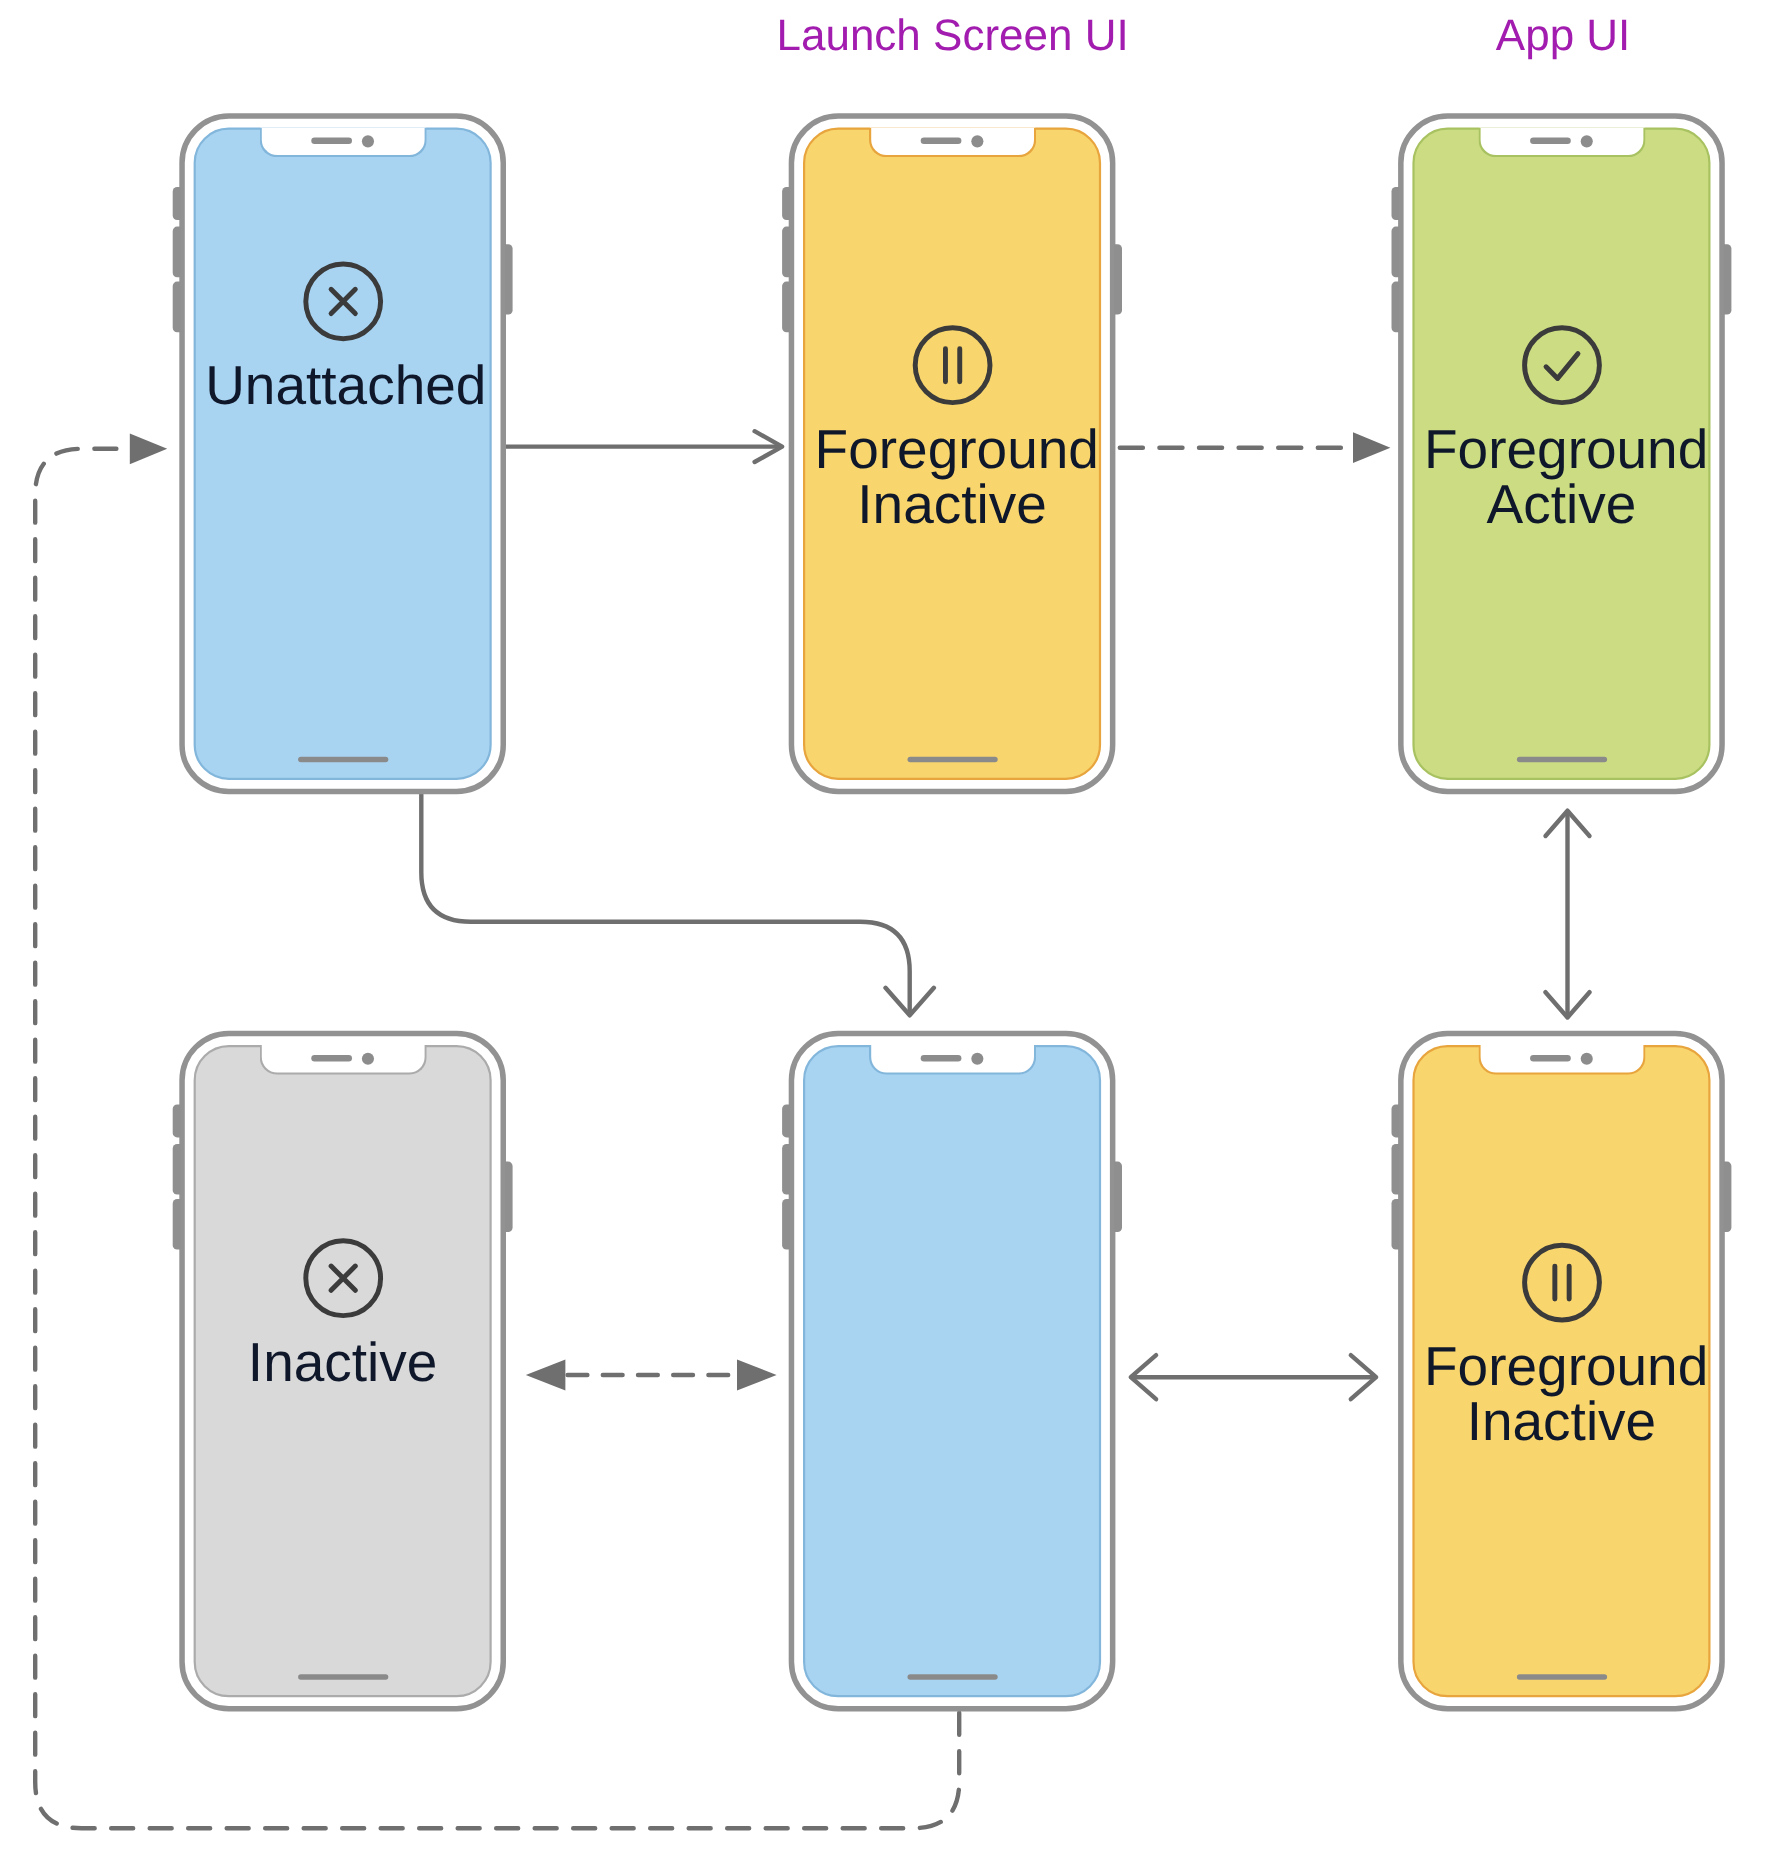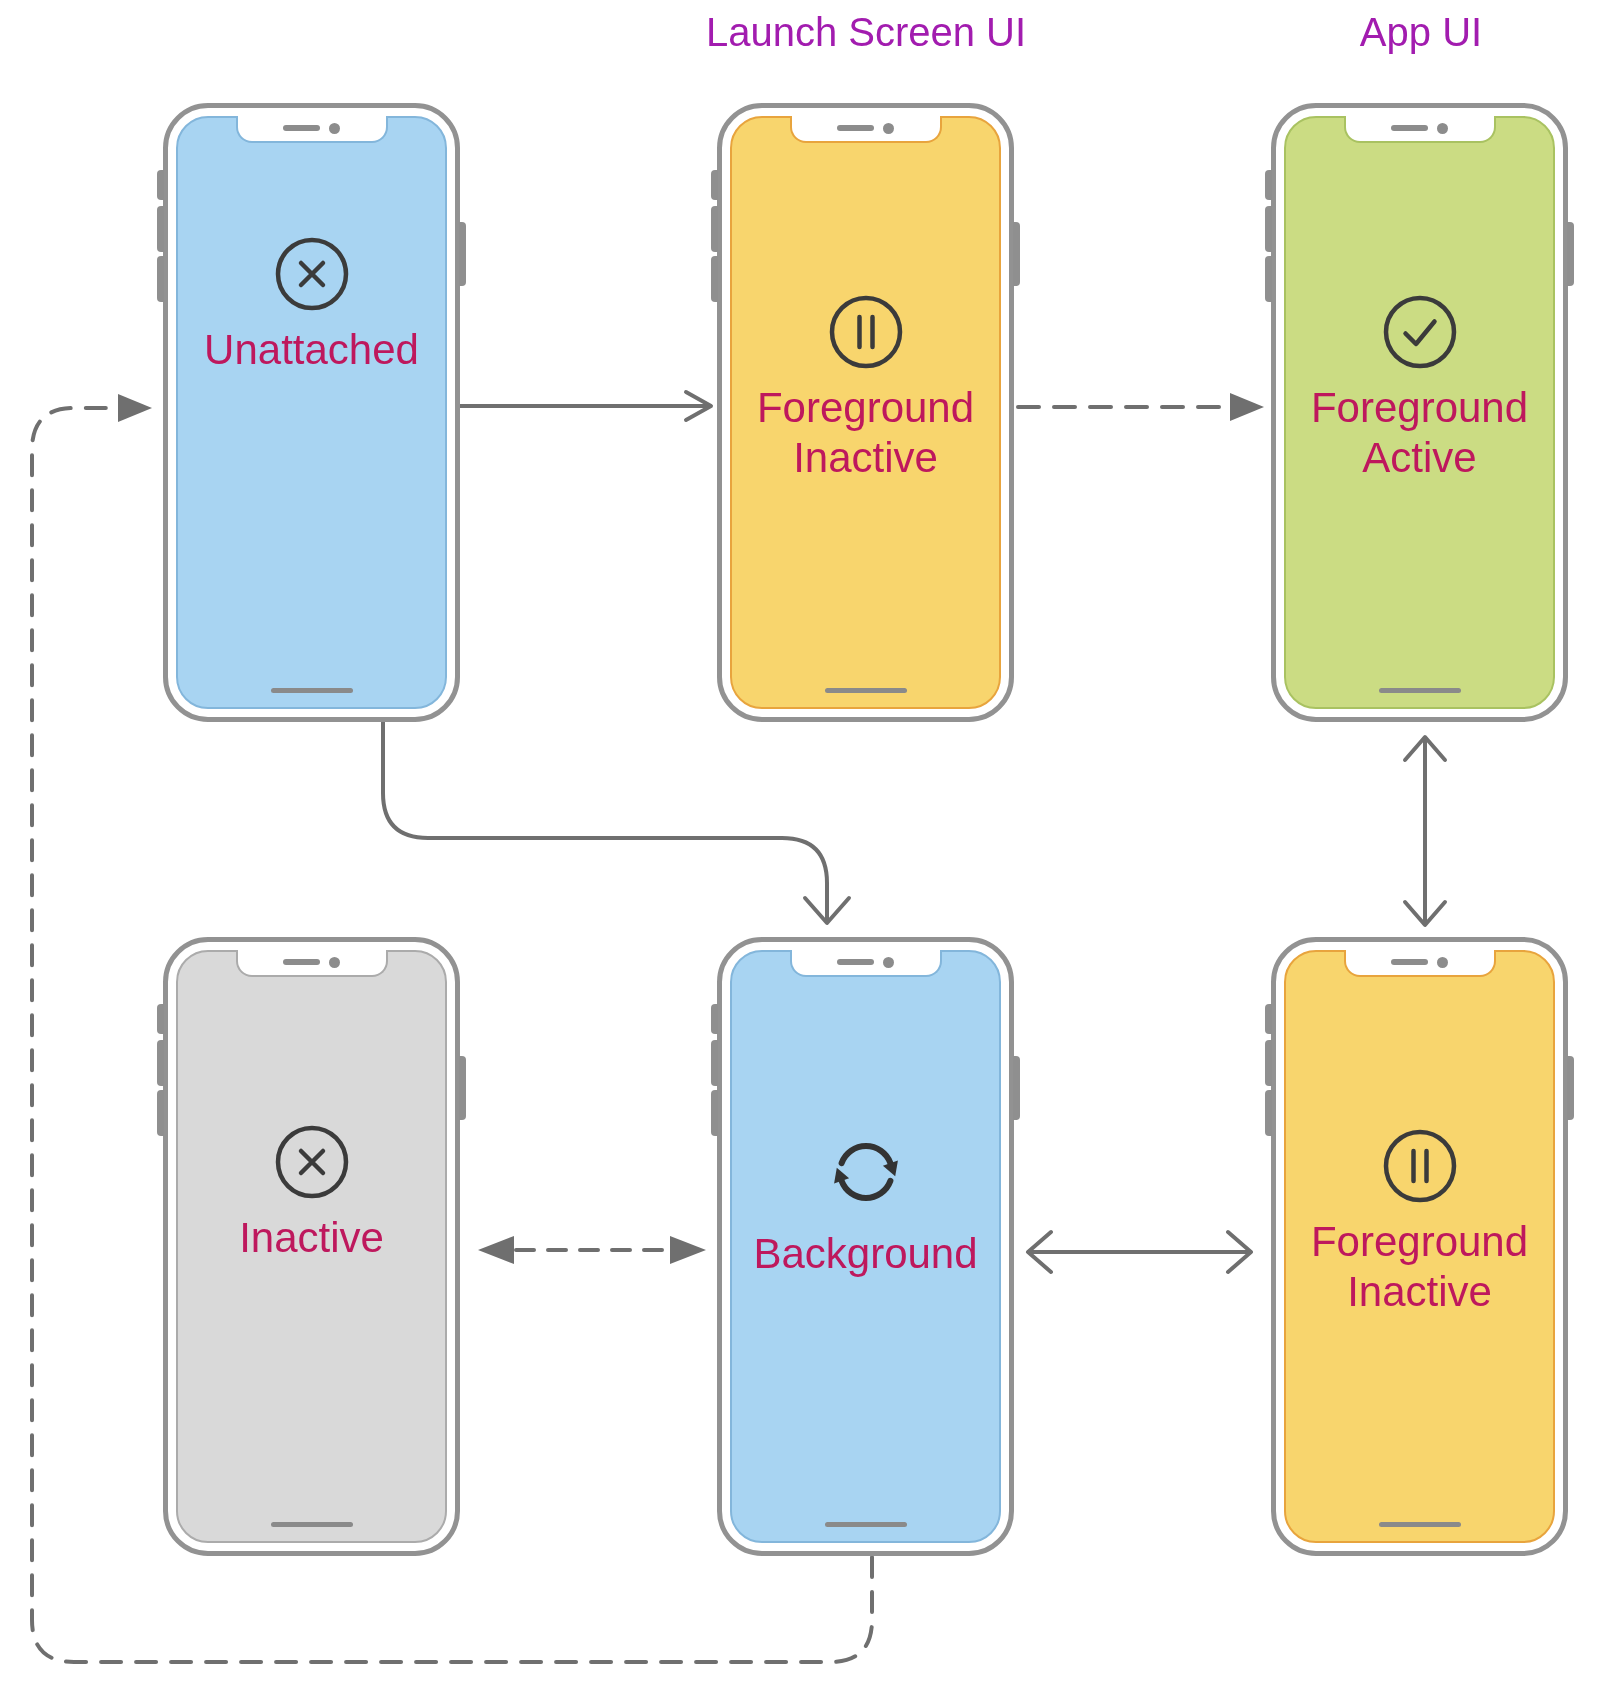--- a/index.html
+++ b/index.html
@@ -34,21 +34,21 @@
     border:2.5px solid var(--bc);border-top:none;border-radius:0 0 16px 16px;
     box-sizing:border-box;display:flex;align-items:center;justify-content:center;gap:9px;
   }
   .speaker{display:block;width:37px;height:6.5px;border-radius:4px;background:#8C8C8C;}
   .camera{display:block;width:11px;height:11px;border-radius:50%;background:#8C8C8C;}
   .content{
     position:absolute;left:0;right:0;top:var(--ct);
     display:flex;flex-direction:column;align-items:center;gap:13px;
   }
   .state-label{
-    font-size:42px;line-height:50px;text-align:center;max-width:250px;color:#be185d;
+    font-size:50px;line-height:50px;text-align:center;max-width:250px;color:#0f172a;
   }
   .home-bar{
     position:absolute;left:50%;bottom:14px;transform:translateX(-50%);
     width:82px;height:5.5px;border-radius:3px;background:#8A8A8A;
   }
   .st-icon{display:block;}
 </style>
 </head>
 <body>
 
@@ -193,31 +193,20 @@
 <div class="phone" style="left:717px;top:937px;">
   <div class="side-btn btn-l b1"></div>
   <div class="side-btn btn-l b2"></div>
   <div class="side-btn btn-l b3"></div>
   <div class="side-btn btn-r"></div>
   <div class="screen" style="--sc: #A8D4F2; --bc: #83B6DB;">
     <div class="notch">
       <span class="speaker"></span>
       <span class="camera"></span>
     </div>
-    <div class="content" style="--ct:180px;">
-      <svg class="st-icon" width="84" height="84" viewBox="0 0 84 84">
-        <g stroke="#333333" stroke-width="6" fill="none" stroke-linecap="round">
-          <path d="M17.6 31.1 A26 26 0 0 1 66.4 31.1"></path>
-          <path d="M66.4 48.9 A26 26 0 0 1 17.6 48.9"></path>
-        </g>
-        <polygon points="73.9,28.4 58.9,33.8 71.2,44.3" fill="#333333"></polygon>
-        <polygon points="10.1,51.6 25.1,46.2 12.8,35.7" fill="#333333"></polygon>
-      </svg>
-      <div class="state-label">Background</div>
-    </div>
     <div class="home-bar"></div>
   </div>
 </div>
 
 <div class="phone" style="left:1271px;top:937px;">
   <div class="side-btn btn-l b1"></div>
   <div class="side-btn btn-l b2"></div>
   <div class="side-btn btn-l b3"></div>
   <div class="side-btn btn-r"></div>
   <div class="screen" style="--sc: #F8D56D; --bc: #E8A43D;">

